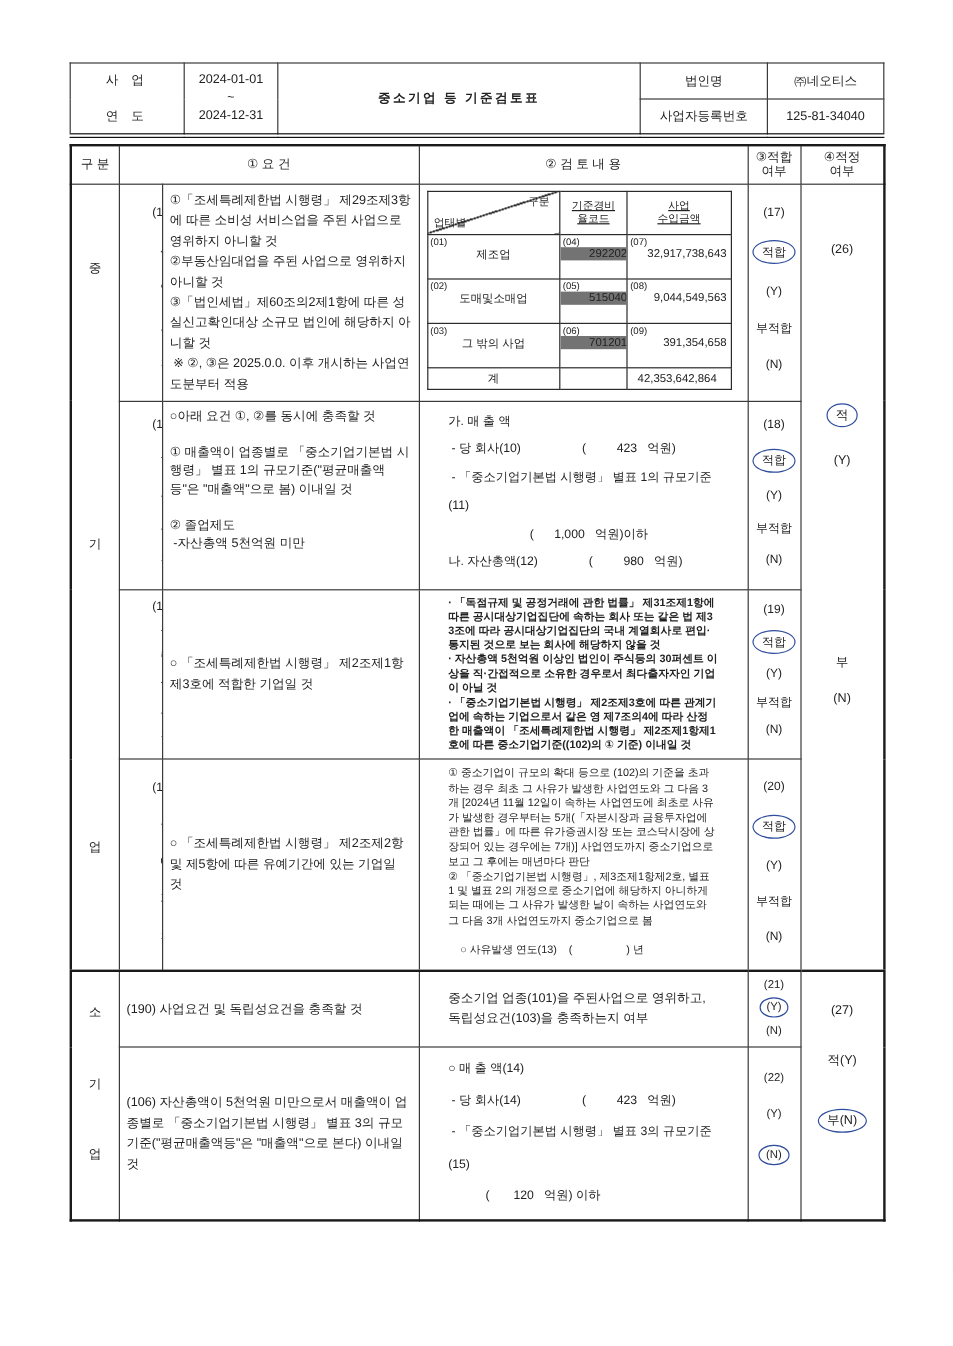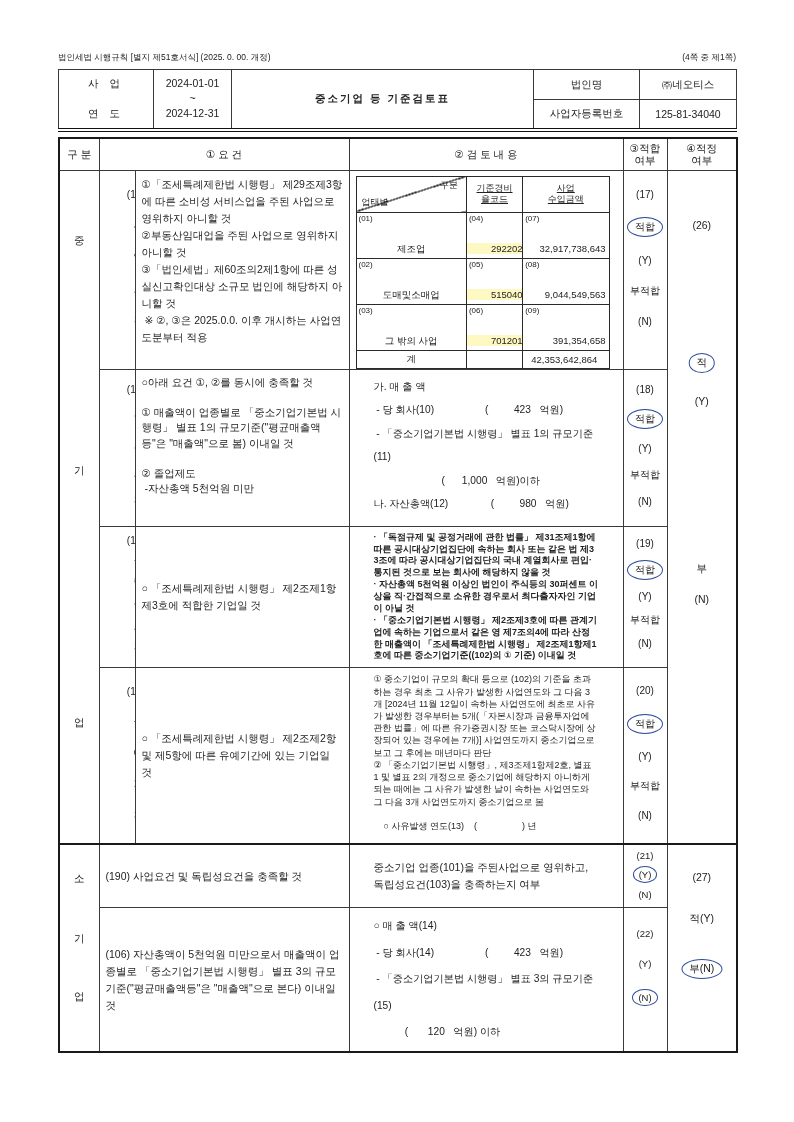--- a/index.html
+++ b/index.html
@@ -48,36 +48,32 @@
 
   
   .inner { width:254px; margin:5px 2px 0 6px; border:1.5px solid #2a2a2a; }
   .inner td { border:1px solid #2a2a2a; font-size:9.5px; vertical-align:top; }
   .ihead td { vertical-align:middle; text-align:center; font-size:9px; line-height:1.25; border-bottom:1.5px solid #2a2a2a;text-decoration:underline; }
   .diag { position:relative;
           background:linear-gradient(to bottom right, transparent calc(50% - 0.7px), #2a2a2a calc(50% - 0.7px), #2a2a2a calc(50% + 0.7px), transparent calc(50% + 0.7px)); }
   .d-top { position:absolute; top:3px; right:8px; font-size:9px; }
   .d-bot { position:absolute; bottom:3px; left:5px; font-size:9px; }
   .ino { display:block; text-align:left; font-size:8px; padding:1px 0 0 2px; }
-  .ival { text-align:center; padding-bottom:2px;margin-top:20px; }
+  .ival { text-align:center; padding-bottom:2px; }
   .iamt { text-align:right; padding-right:3px; }
-  .hl { background:#fef9c3; padding:0 24px; }
+  .hl { background:#737373; padding:0 24px; }
   .itotal td { vertical-align:middle; }
   .itotal .tl { text-align:center; }
   .itotal .ta { text-align:center; padding-right:3px; }
 </style>
 </head>
 <body>
 
 <div class="page">
 
-  <div class="topnote">
-    <span>법인세법 시행규칙 [별지 제51호서식] (2025. 0. 00. 개정)</span>
-    <span>(4쪽 중 제1쪽)</span>
-  </div>
 
   <table class="htable">
     <colgroup>
         <col style="width:95px">
         <col style="width:78px">
         <col style="width:302px">
         <col style="width:106px">
         <col style="width:97px">
       </colgroup>
     <tbody>

